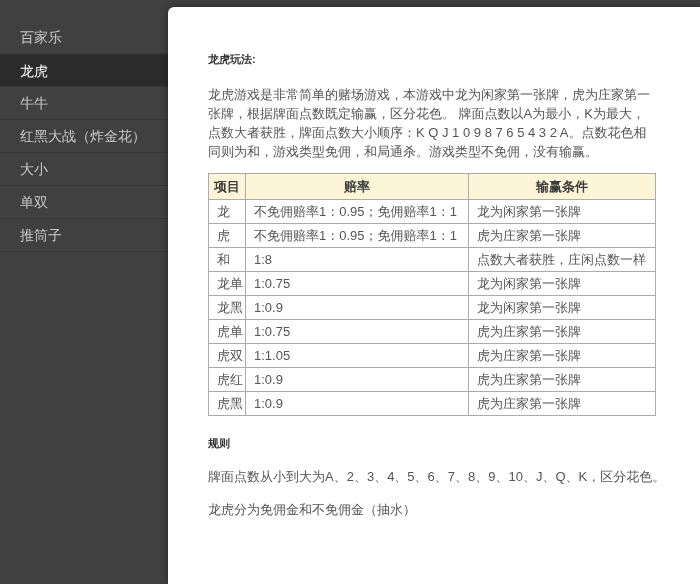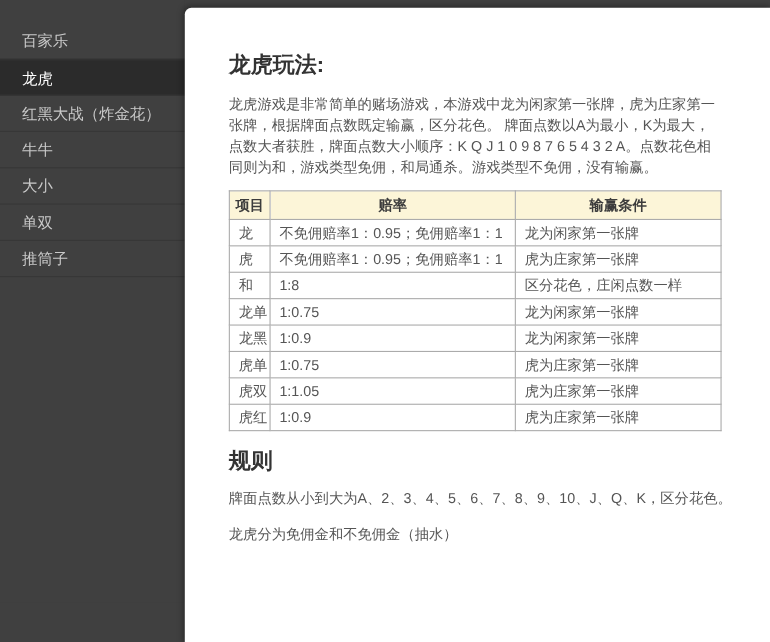--- a/index.html
+++ b/index.html
@@ -42,21 +42,21 @@
     width: 532px; height: 577px;
     background: #ffffff;
     border-top-left-radius: 6px;
     box-shadow: 0 0 7px rgba(0,0,0,0.45);
     overflow: hidden;
   }
   .panel-inner { padding: 43px 40px 20px 40px; }
 
   h2.sec-title {
     margin: 0;
-    font-size: 20px;
+    font-size: 11px;
     line-height: 19px;
     font-weight: bold;
     color: #333333;
   }
   .intro {
     margin: 16px 0 12px 0;
     width: 447px;
     font-size: 13px;
     line-height: 19px;
     color: #555555;
@@ -103,22 +103,22 @@
   }
 </style>
 </head>
 <body>
 
 <div class="app">
 
   <nav class="sidebar" id="sidebar">
       <div class="nav-item">百家乐</div>
       <div class="nav-item selected">龙虎</div>
+      <div class="nav-item">牛牛</div>
       <div class="nav-item">红黑大战（炸金花）</div>
-      <div class="nav-item">牛牛</div>
       <div class="nav-item">大小</div>
       <div class="nav-item">单双</div>
       <div class="nav-item">推筒子</div>
     </nav>
 
   <main class="panel">
     <div class="panel-inner">
 
       <h2 class="sec-title">龙虎玩法:</h2>
 
@@ -144,21 +144,21 @@
               <td>龙为闲家第一张牌</td>
             </tr>
             <tr>
               <td>虎</td>
               <td>不免佣赔率1：0.95；免佣赔率1：1</td>
               <td>虎为庄家第一张牌</td>
             </tr>
             <tr>
               <td>和</td>
               <td>1:8</td>
-              <td>区分花色，庄闲点数一样</td>
+              <td>点数大者获胜，庄闲点数一样</td>
             </tr>
             <tr>
               <td>龙单</td>
               <td>1:0.75</td>
               <td>龙为闲家第一张牌</td>
             </tr>
             <tr>
               <td>龙黑</td>
               <td>1:0.9</td>
               <td>龙为闲家第一张牌</td>
@@ -168,20 +168,25 @@
               <td>1:0.75</td>
               <td>虎为庄家第一张牌</td>
             </tr>
             <tr>
               <td>虎双</td>
               <td>1:1.05</td>
               <td>虎为庄家第一张牌</td>
             </tr>
             <tr>
               <td>虎红</td>
+              <td>1:0.9</td>
+              <td>虎为庄家第一张牌</td>
+            </tr>
+            <tr>
+              <td>虎黑</td>
               <td>1:0.9</td>
               <td>虎为庄家第一张牌</td>
             </tr>
           </tbody>
       </table>
 
       <h2 class="sec-title rules-title">规则</h2>
 
       <div id="rules-list">
           <p class="rule-line">牌面点数从小到大为A、2、3、4、5、6、7、8、9、10、J、Q、K，区分花色。</p>

